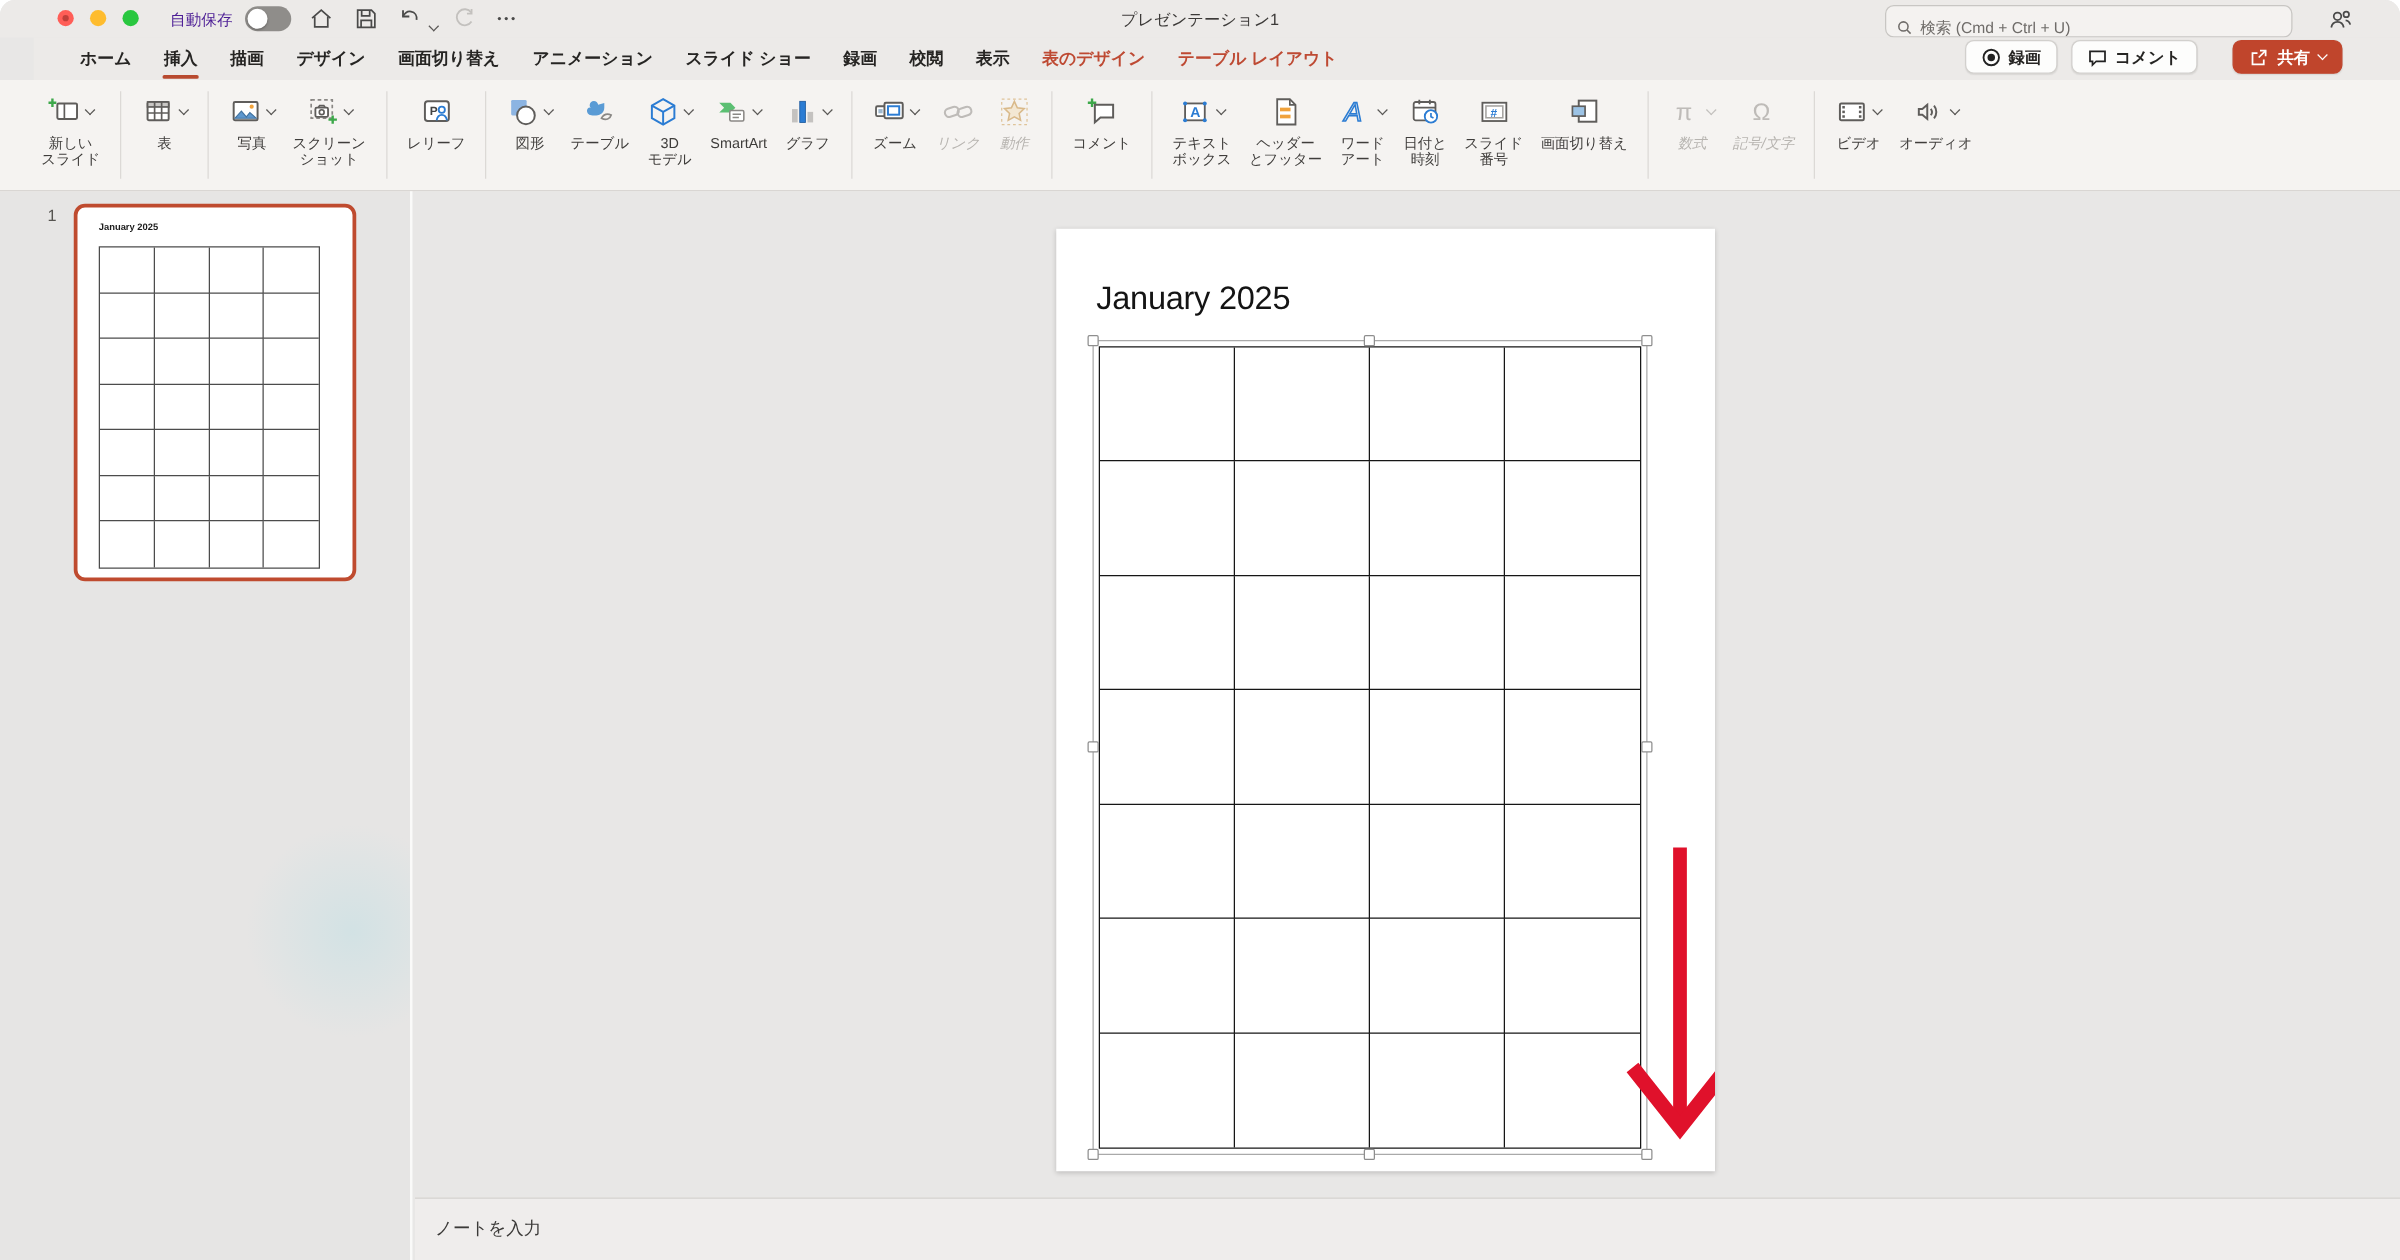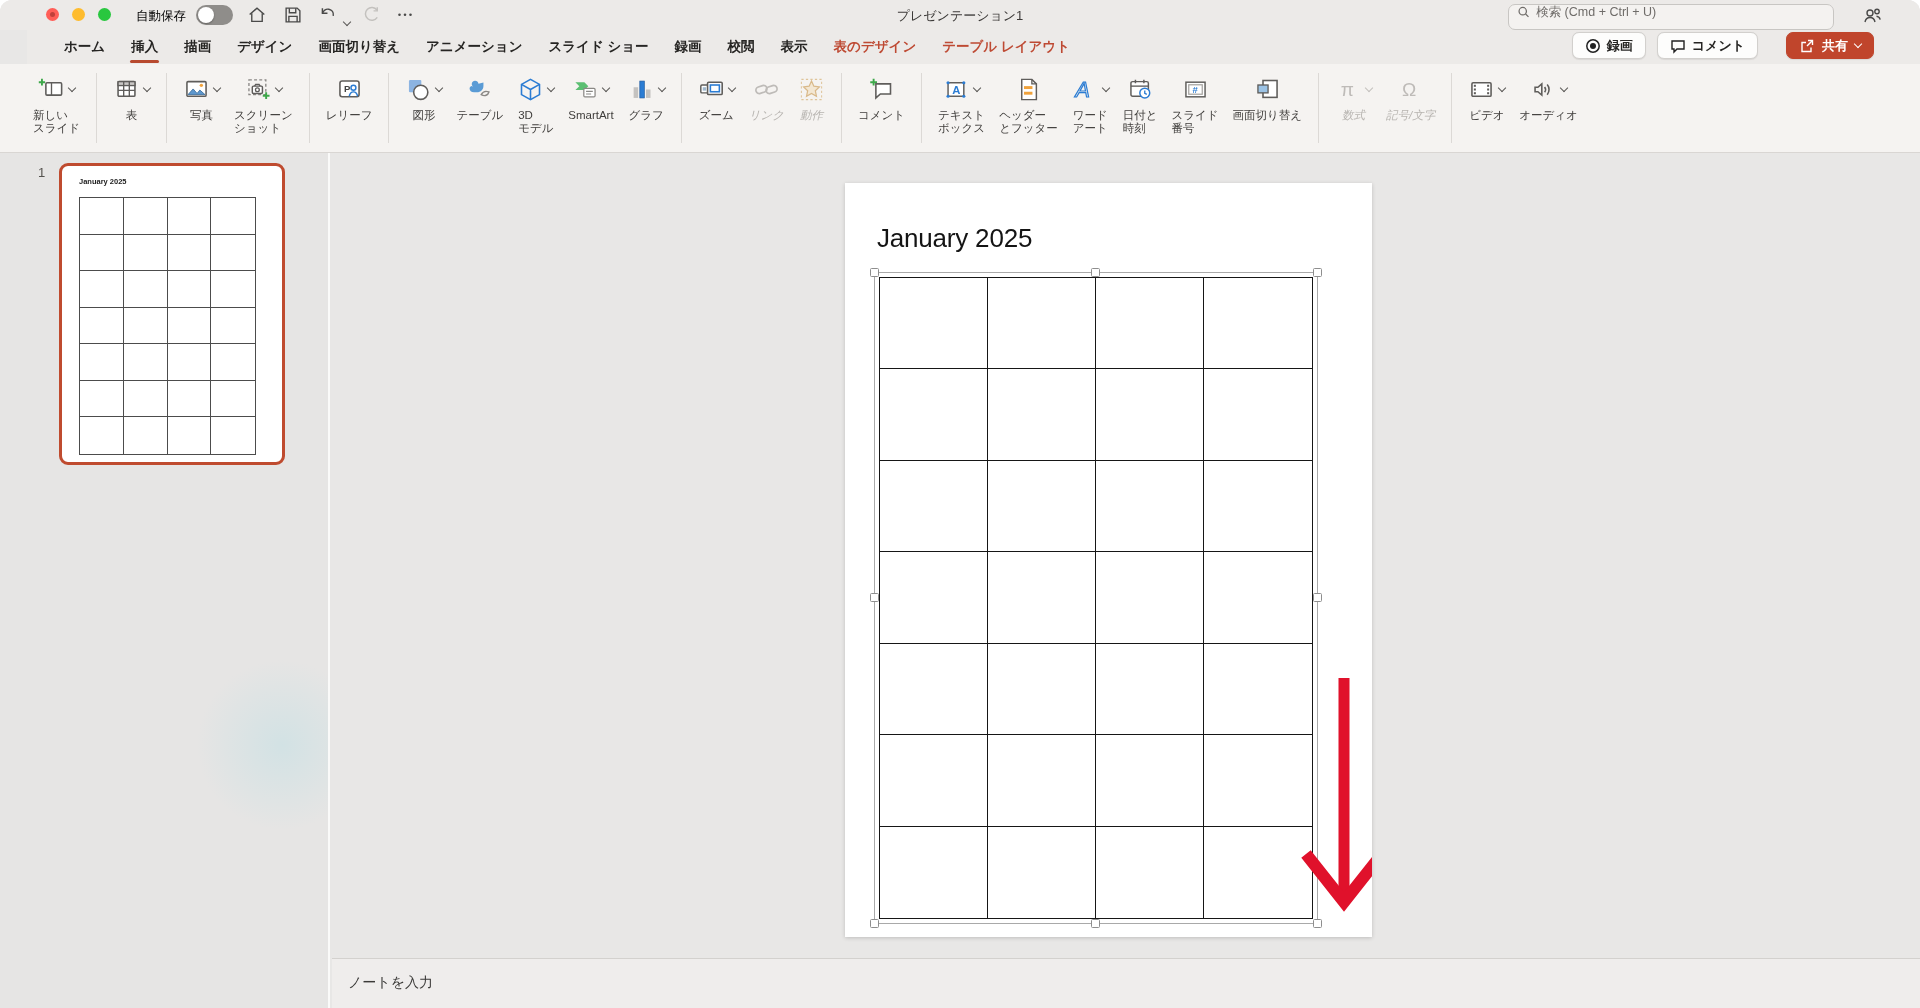--- a/index.html
+++ b/index.html
@@ -15,52 +15,52 @@
   body{font-family:"Liberation Sans","DejaVu Sans",sans-serif;-webkit-font-smoothing:antialiased;}
   .window{position:relative;width:1920px;height:1008px;border-radius:12px 12px 0 0;overflow:hidden;background:#E8E7E6;}
 
   
   .titlebar{position:absolute;left:0;top:0;width:100%;height:30px;background:#ECEAE8;}
   .tl{position:absolute;top:8px;width:13px;height:13px;border-radius:50%;}
   .tl.red{left:46px;background:#FF5E57;}
   .tl.red::after{content:"";position:absolute;left:4px;top:4px;width:5px;height:5px;border-radius:50%;background:#8d2822;opacity:.55;}
   .tl.yellow{left:72px;background:#FEBC2E;}
   .tl.green{left:98px;background:#29C73F;}
-  .autosave{position:absolute;left:136px;top:8px;font-size:12.5px;color:#000000;}
+  .autosave{position:absolute;left:136px;top:8px;font-size:12.5px;color:#4c1d95;}
   .toggle{position:absolute;left:196px;top:5px;width:37px;height:20px;border-radius:10px;background:var(--toggle-track);}
   .toggle .knob{position:absolute;left:2px;top:2px;width:16px;height:16px;border-radius:50%;background:#fff;box-shadow:0 1px 2px rgba(0,0,0,.3);}
   .tbicon{position:absolute;top:4px;width:22px;height:22px;color:#4a4a49;}
   .tbicon svg{width:22px;height:22px;display:block;}
   .tbicon.dim{color:#C3C1BE;}
   .tb-chev{position:absolute;top:11px;width:8px;height:8px;}
   .chev{display:inline-block;width:6px;height:6px;border-right:1.4px solid #5a5856;border-bottom:1.4px solid #5a5856;transform:rotate(45deg);}
   .chev.white{border-color:#fff;}
   .doc-title{position:absolute;left:0;right:0;top:7px;text-align:center;font-size:13px;color:#3c3a38;}
-  .searchbox{position:absolute;left:1508px;top:4px;width:326px;height:26px;background:#F4F2F0;border:1px solid #C8C6C3;border-radius:7px;display:flex;align-items:flex-start;padding:0 8px;gap:6px;}
+  .searchbox{position:absolute;left:1508px;top:4px;width:326px;height:26px;background:#F4F2F0;border:1px solid #C8C6C3;border-radius:7px;display:flex;align-items:flex-end;padding:0 8px;gap:6px;}
   .searchbox input{border:none;outline:none;background:transparent;font-size:12.5px;color:#3c3a38;width:100%;font-family:inherit;}
   .searchbox input::placeholder{color:#6F6C69;}
   .people-icon{position:absolute;left:1860px;top:4px;width:24px;height:24px;color:#4a4a49;}
 
   
   .tabrow{position:absolute;left:0;top:30px;width:100%;height:34px;background:#ECEAE8;display:flex;align-items:center;padding-left:24px;margin-left:27px;}
   .tab{position:relative;height:34px;line-height:34px;padding:0 13px;font-size:13.5px;font-weight:700;color:#262523;cursor:default;white-space:nowrap;}
   .tab.selected::after{content:"";position:absolute;left:12px;right:12px;bottom:1px;height:3.5px;border-radius:2px;background:var(--tab-underline);}
   .tab.contextual{color:var(--contextual-tab);}
   .quick-actions{position:absolute;right:46px;top:32px;display:flex;gap:11px;align-items:center;}
   .qbtn{height:27px;border-radius:7px;border:1px solid #D2D0CD;background:#FDFDFC;display:flex;align-items:center;gap:6px;padding:0 12px;font-size:13px;font-weight:700;color:#262523;box-shadow:0 .5px 1px rgba(0,0,0,.08);}
   .qbtn svg{width:16px;height:16px;display:block;}
   .qbtn.share{background:var(--accent-red);border-color:var(--accent-red);color:#fff;gap:7px;margin-left:17px;}
 
   
   .ribbon{position:absolute;left:0;top:64px;width:100%;height:89px;background:#F5F3F1;border-bottom:1px solid #D9D6D3;display:flex;align-items:flex-start;padding:7px 0 0 26px;}
   .rdiv{width:1px;height:70px;background:#DCD9D6;margin:2px 9px 0 9px;flex:none;}
   .rbtn{display:flex;flex-direction:column;align-items:center;padding:0 7px;flex:none;}
   .ric{height:36px;display:flex;align-items:center;gap:4px;}
   .ric svg{width:27px;height:27px;display:block;}
-  .rlbl{margin-top:2px;font-size:11.5px;line-height:13px;color:#3F3D3B;text-align:left;white-space:pre-line;}
+  .rlbl{margin-top:2px;font-size:11.5px;line-height:13px;color:#3F3D3B;text-align:center;white-space:pre-line;}
   .rbtn.disabled .rlbl{color:#B7B4B0;font-style:italic;}
   .rchev{width:6px;height:6px;border-right:1.3px solid #5a5856;border-bottom:1.3px solid #5a5856;transform:rotate(45deg);margin-top:-3px;}
   .rbtn.disabled .rchev{border-color:#C3C0BD;}
 
   
   .panel{position:absolute;left:0;top:153px;width:330px;bottom:0;background:#E6E5E4 radial-gradient(circle at 282px 592px, rgba(186,222,228,.45), rgba(186,222,228,0) 85px);border-right:2px solid #FAFAF9;}
   .slide-num{position:absolute;left:38px;top:12px;font-size:13px;color:#55534f;}
   .thumb{position:absolute;left:59px;top:10px;width:226px;height:302px;background:#fff;border:3px solid var(--thumb-selection);border-radius:9px;}
   .thumb-title{position:absolute;left:17px;top:11px;font-size:7.5px;font-weight:700;color:#1c1c1c;}
   .thumb-grid{position:absolute;left:17px;top:31px;width:177px;height:258px;display:grid;border:1px solid #4c4c4c;}

